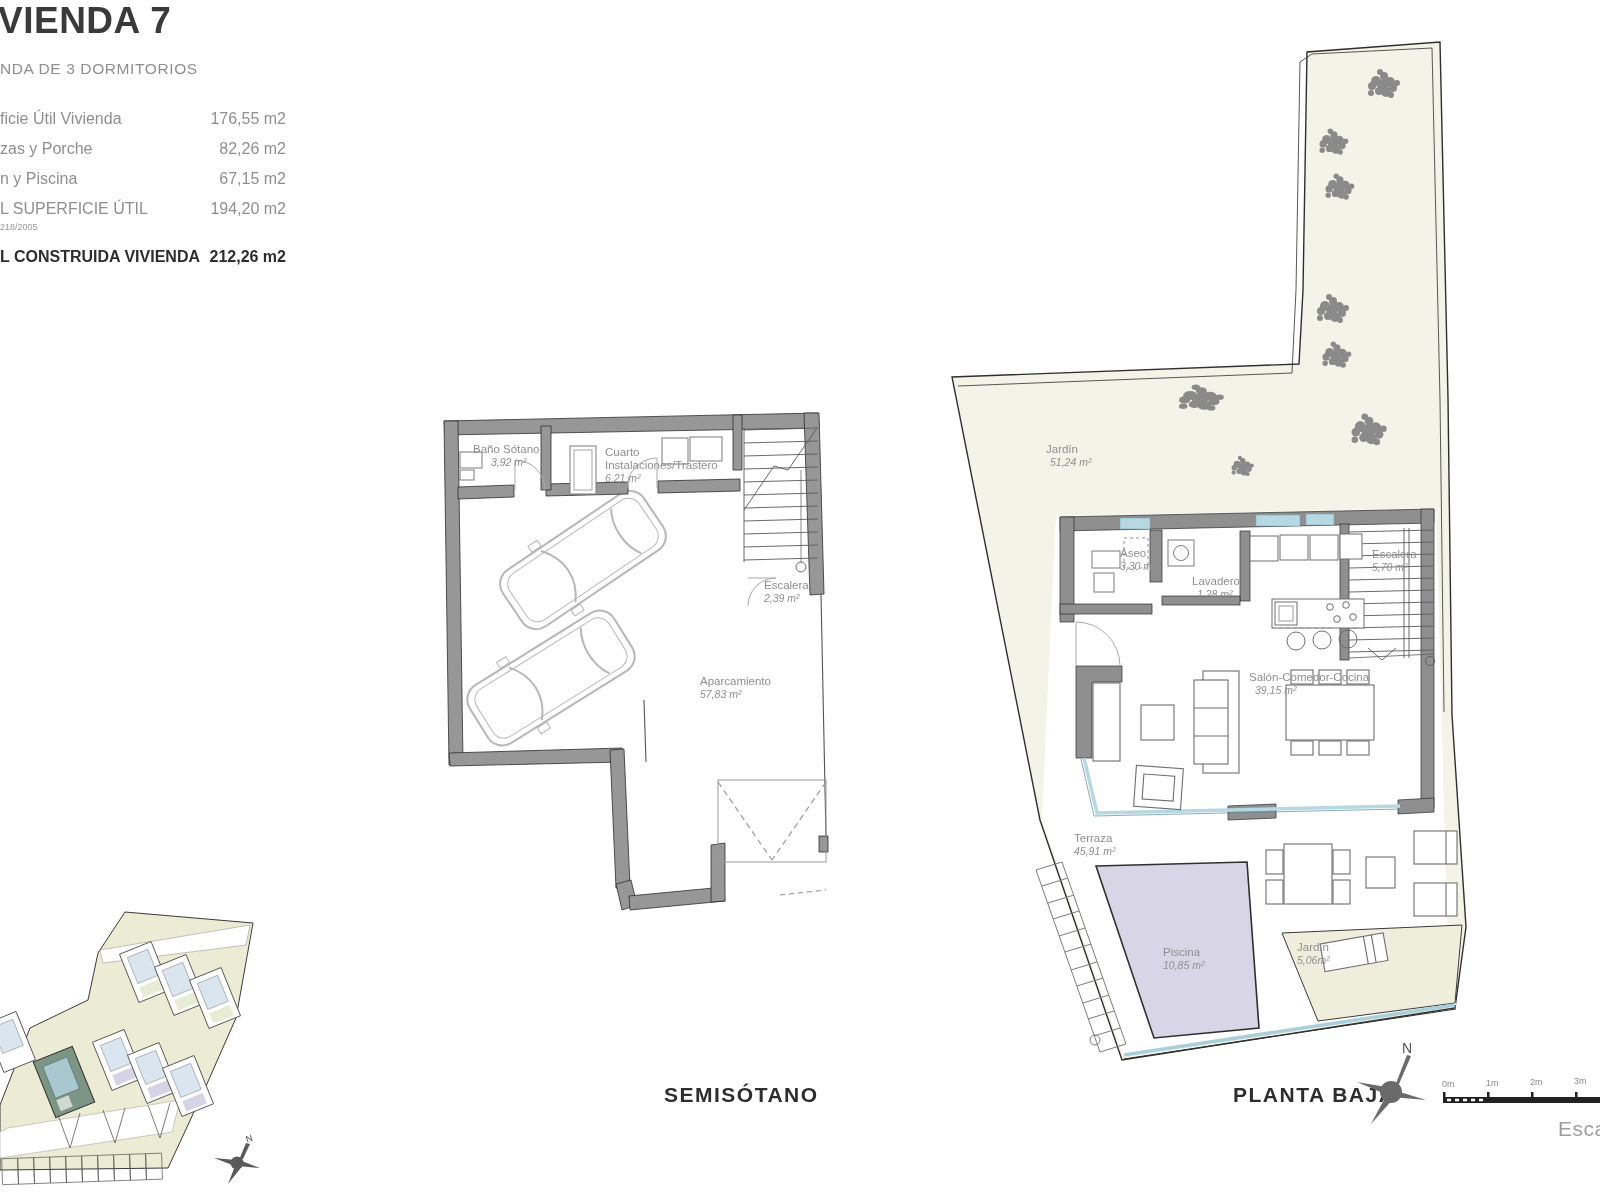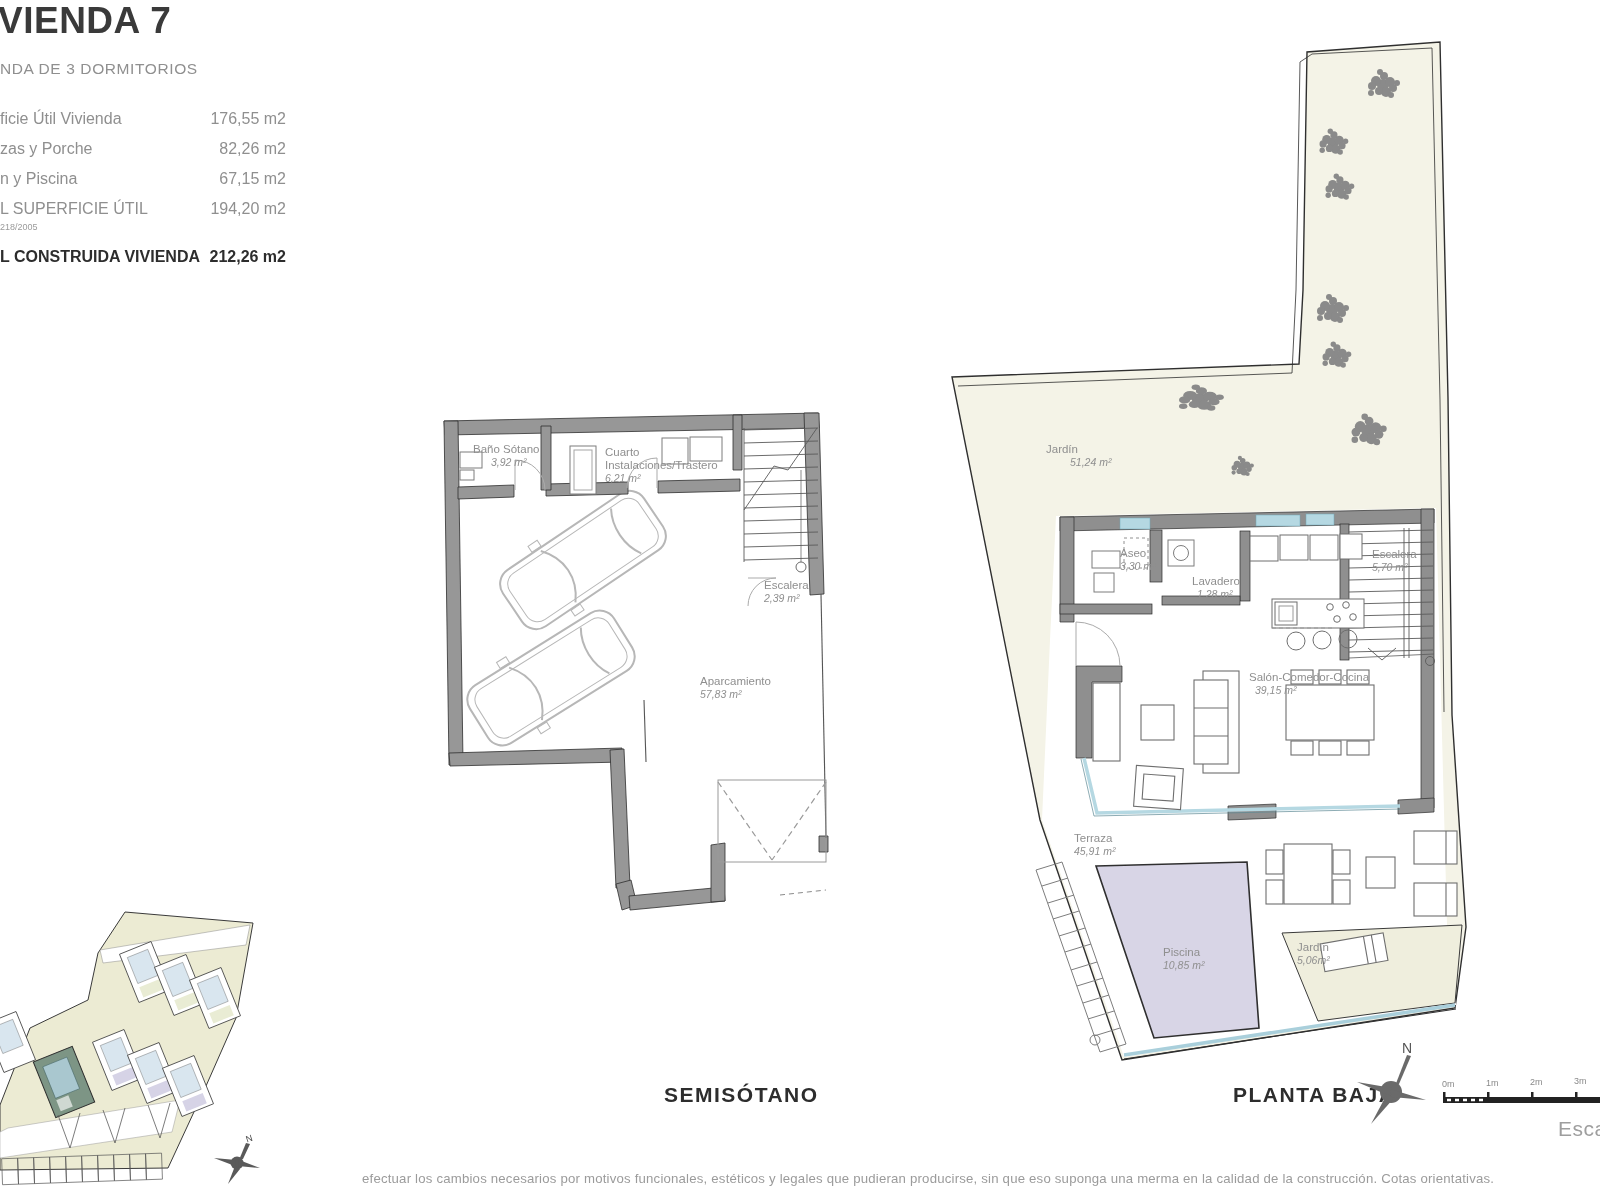--- a/index.html
+++ b/index.html
@@ -315,21 +315,21 @@
     <span class="rn">Escalera</span>
     <span class="ra">2,39 m²</span>
   </div>
   <div class="room-label abs" style="left:700px;top:675px;">
     <span class="rn">Aparcamiento</span>
     <span class="ra">57,83 m²</span>
   </div>
 
   <div class="room-label abs" style="left:1046px;top:443px;">
     <span class="rn">Jardín</span>
-    <span class="ra" style="padding-left:4px;margin-left:20px;">51,24 m²</span>
+    <span class="ra" style="padding-left:4px;">51,24 m²</span>
   </div>
   <div class="room-label abs" style="left:1120px;top:547px;">
     <span class="rn">Aseo</span>
     <span class="ra">3,30 m²</span>
   </div>
   <div class="room-label abs" style="left:1192px;top:575px;">
     <span class="rn">Lavadero</span>
     <span class="ra" style="padding-left:5px;">1,28 m²</span>
   </div>
   <div class="room-label abs" style="left:1372px;top:548px;">
@@ -448,15 +448,14 @@
     <rect x="1443" y="1097" width="157" height="6" fill="#222222"></rect>
     <rect x="1443" y="1092" width="2.5" height="11" fill="#222222"></rect>
     <rect x="1487" y="1092" width="2.5" height="11" fill="#222222"></rect>
     <rect x="1531" y="1092" width="2.5" height="11" fill="#222222"></rect>
     <rect x="1575" y="1092" width="2.5" height="11" fill="#222222"></rect>
     <line x1="1447" y1="1100" x2="1486" y2="1100" stroke="#ffffff" stroke-width="2.5" stroke-dasharray="4,4"></line>
   </svg>
 
   <div class="scale-caption abs" style="left:1558px;top:1117px;">Escala</div>
 
-  <div class="footnote abs" style="left:362px;top:1171px;">efectuar los cambios necesarios por motivos funcionales, estéticos y legales que pudieran producirse, sin que eso suponga una merma en la calidad de la construcción. Cotas orientativas.</div>
 
 </div>
 
 </body></html>

